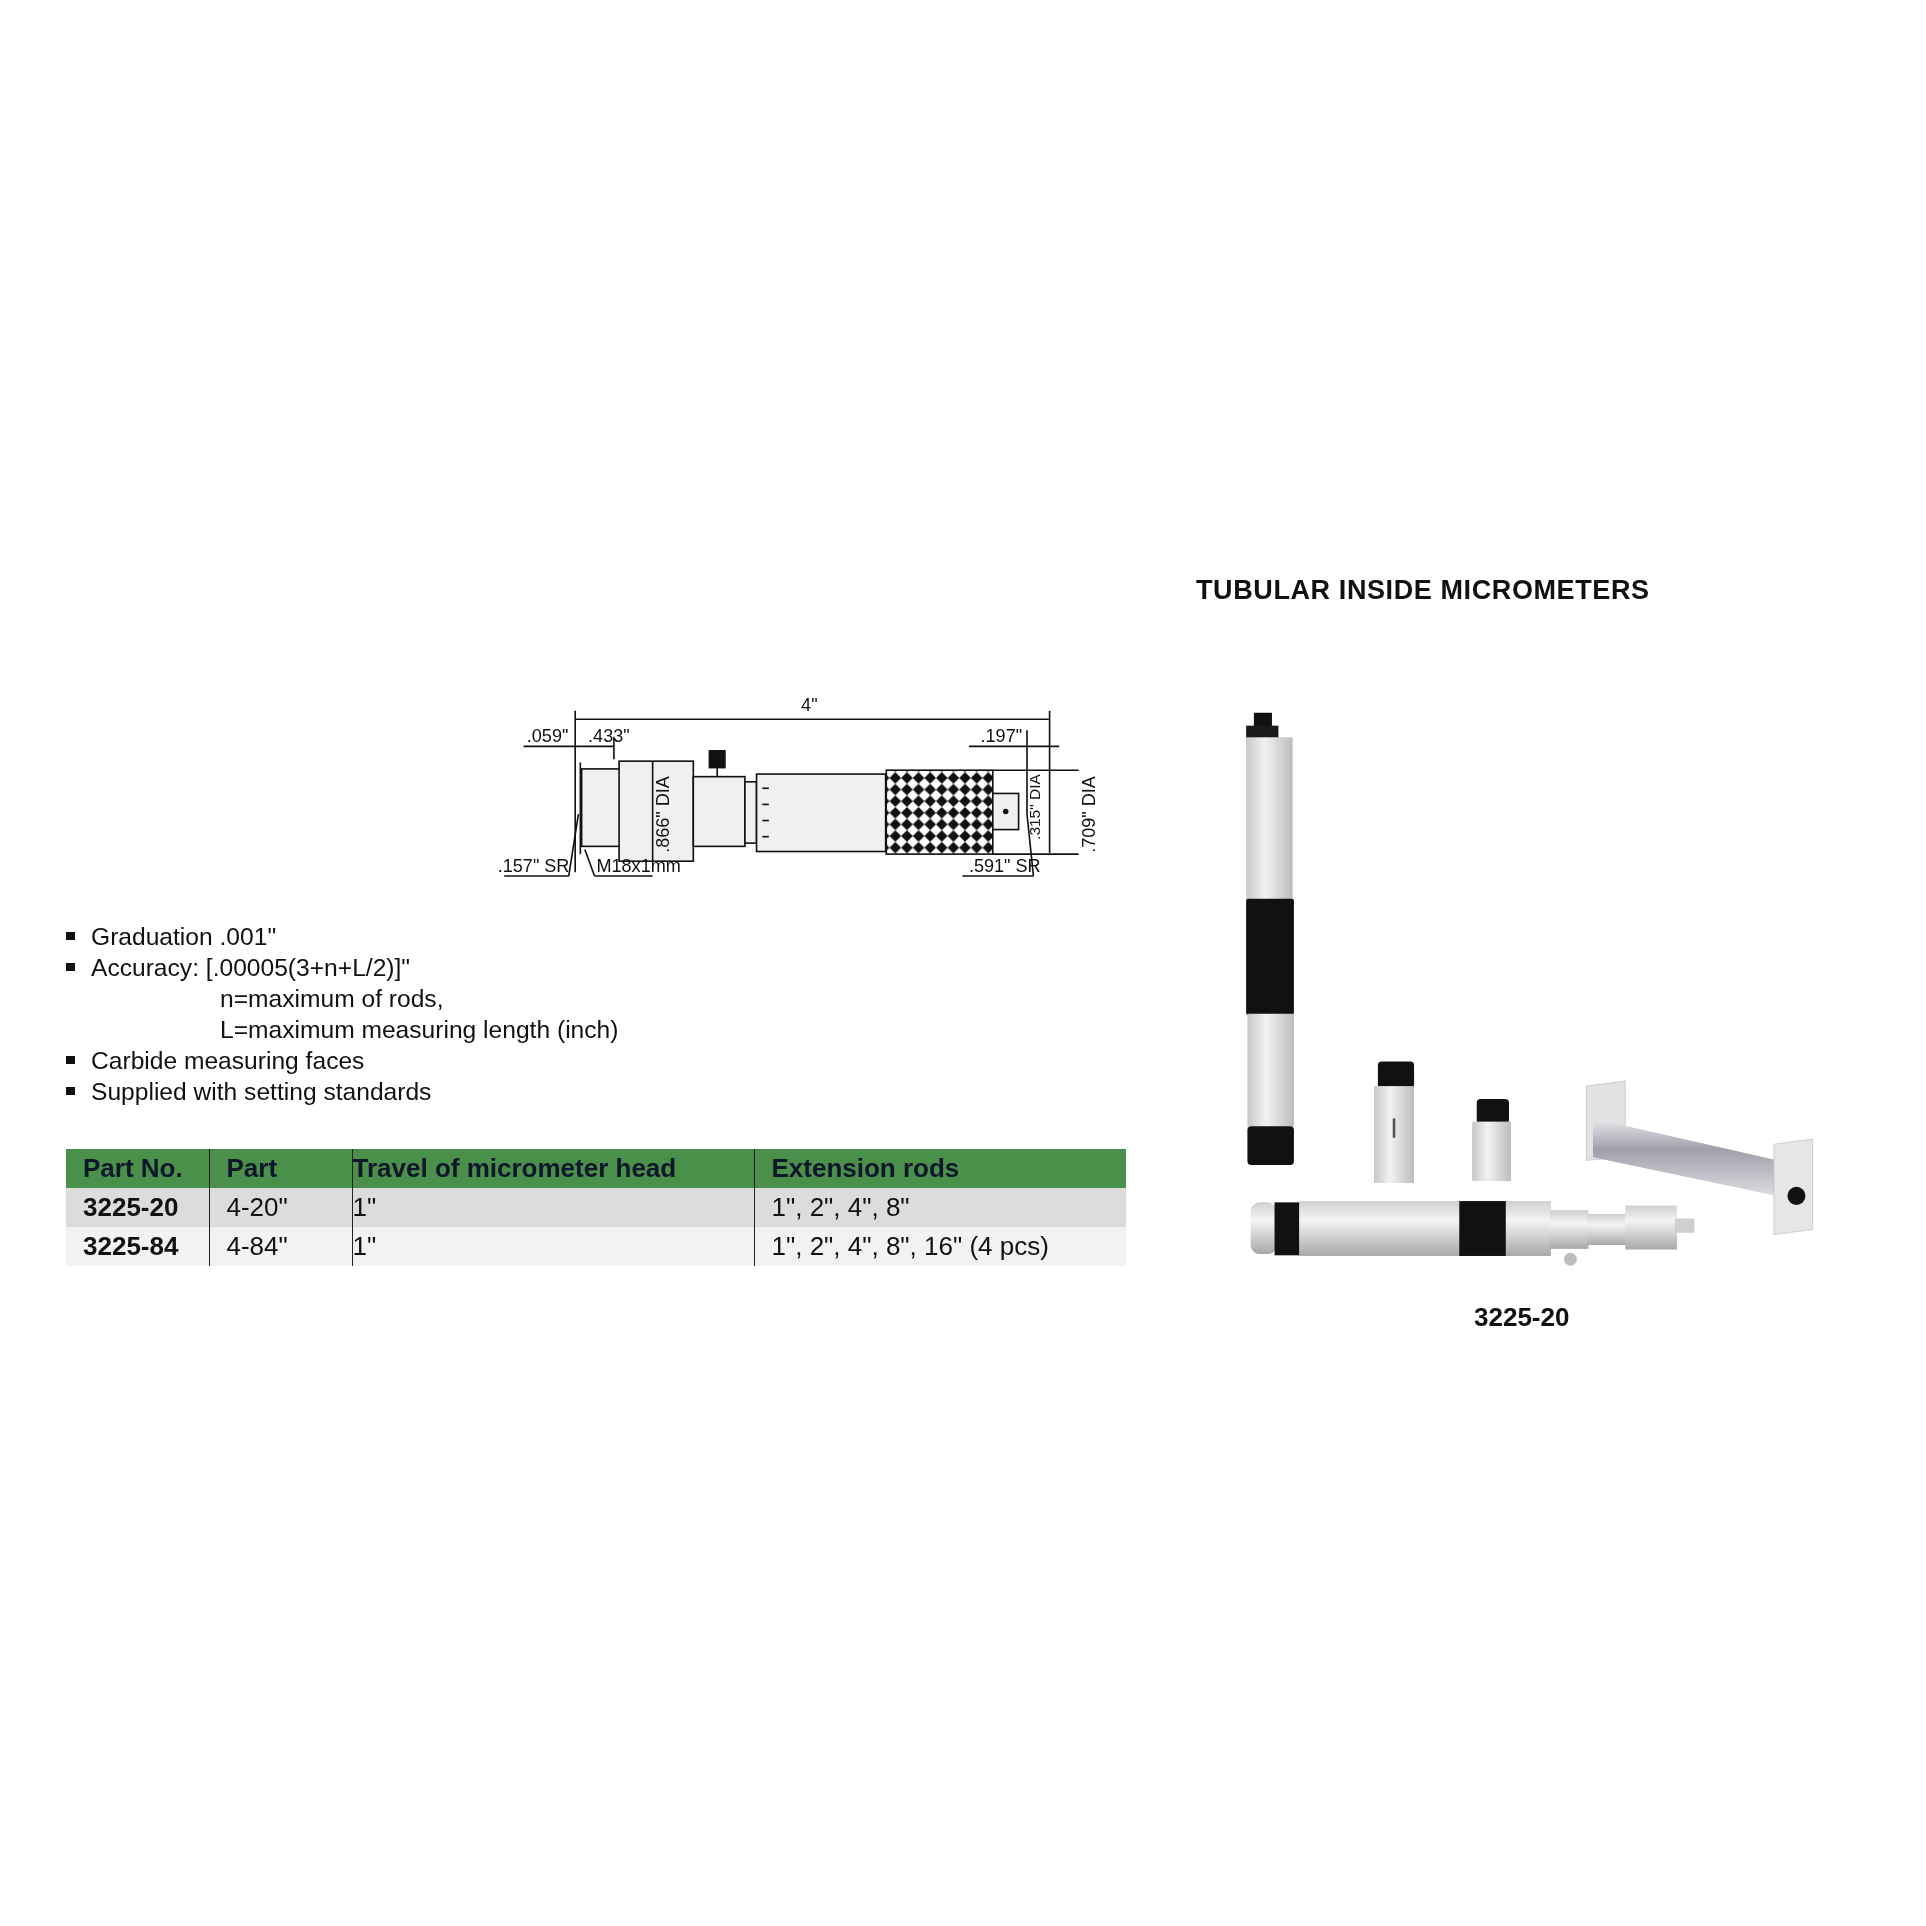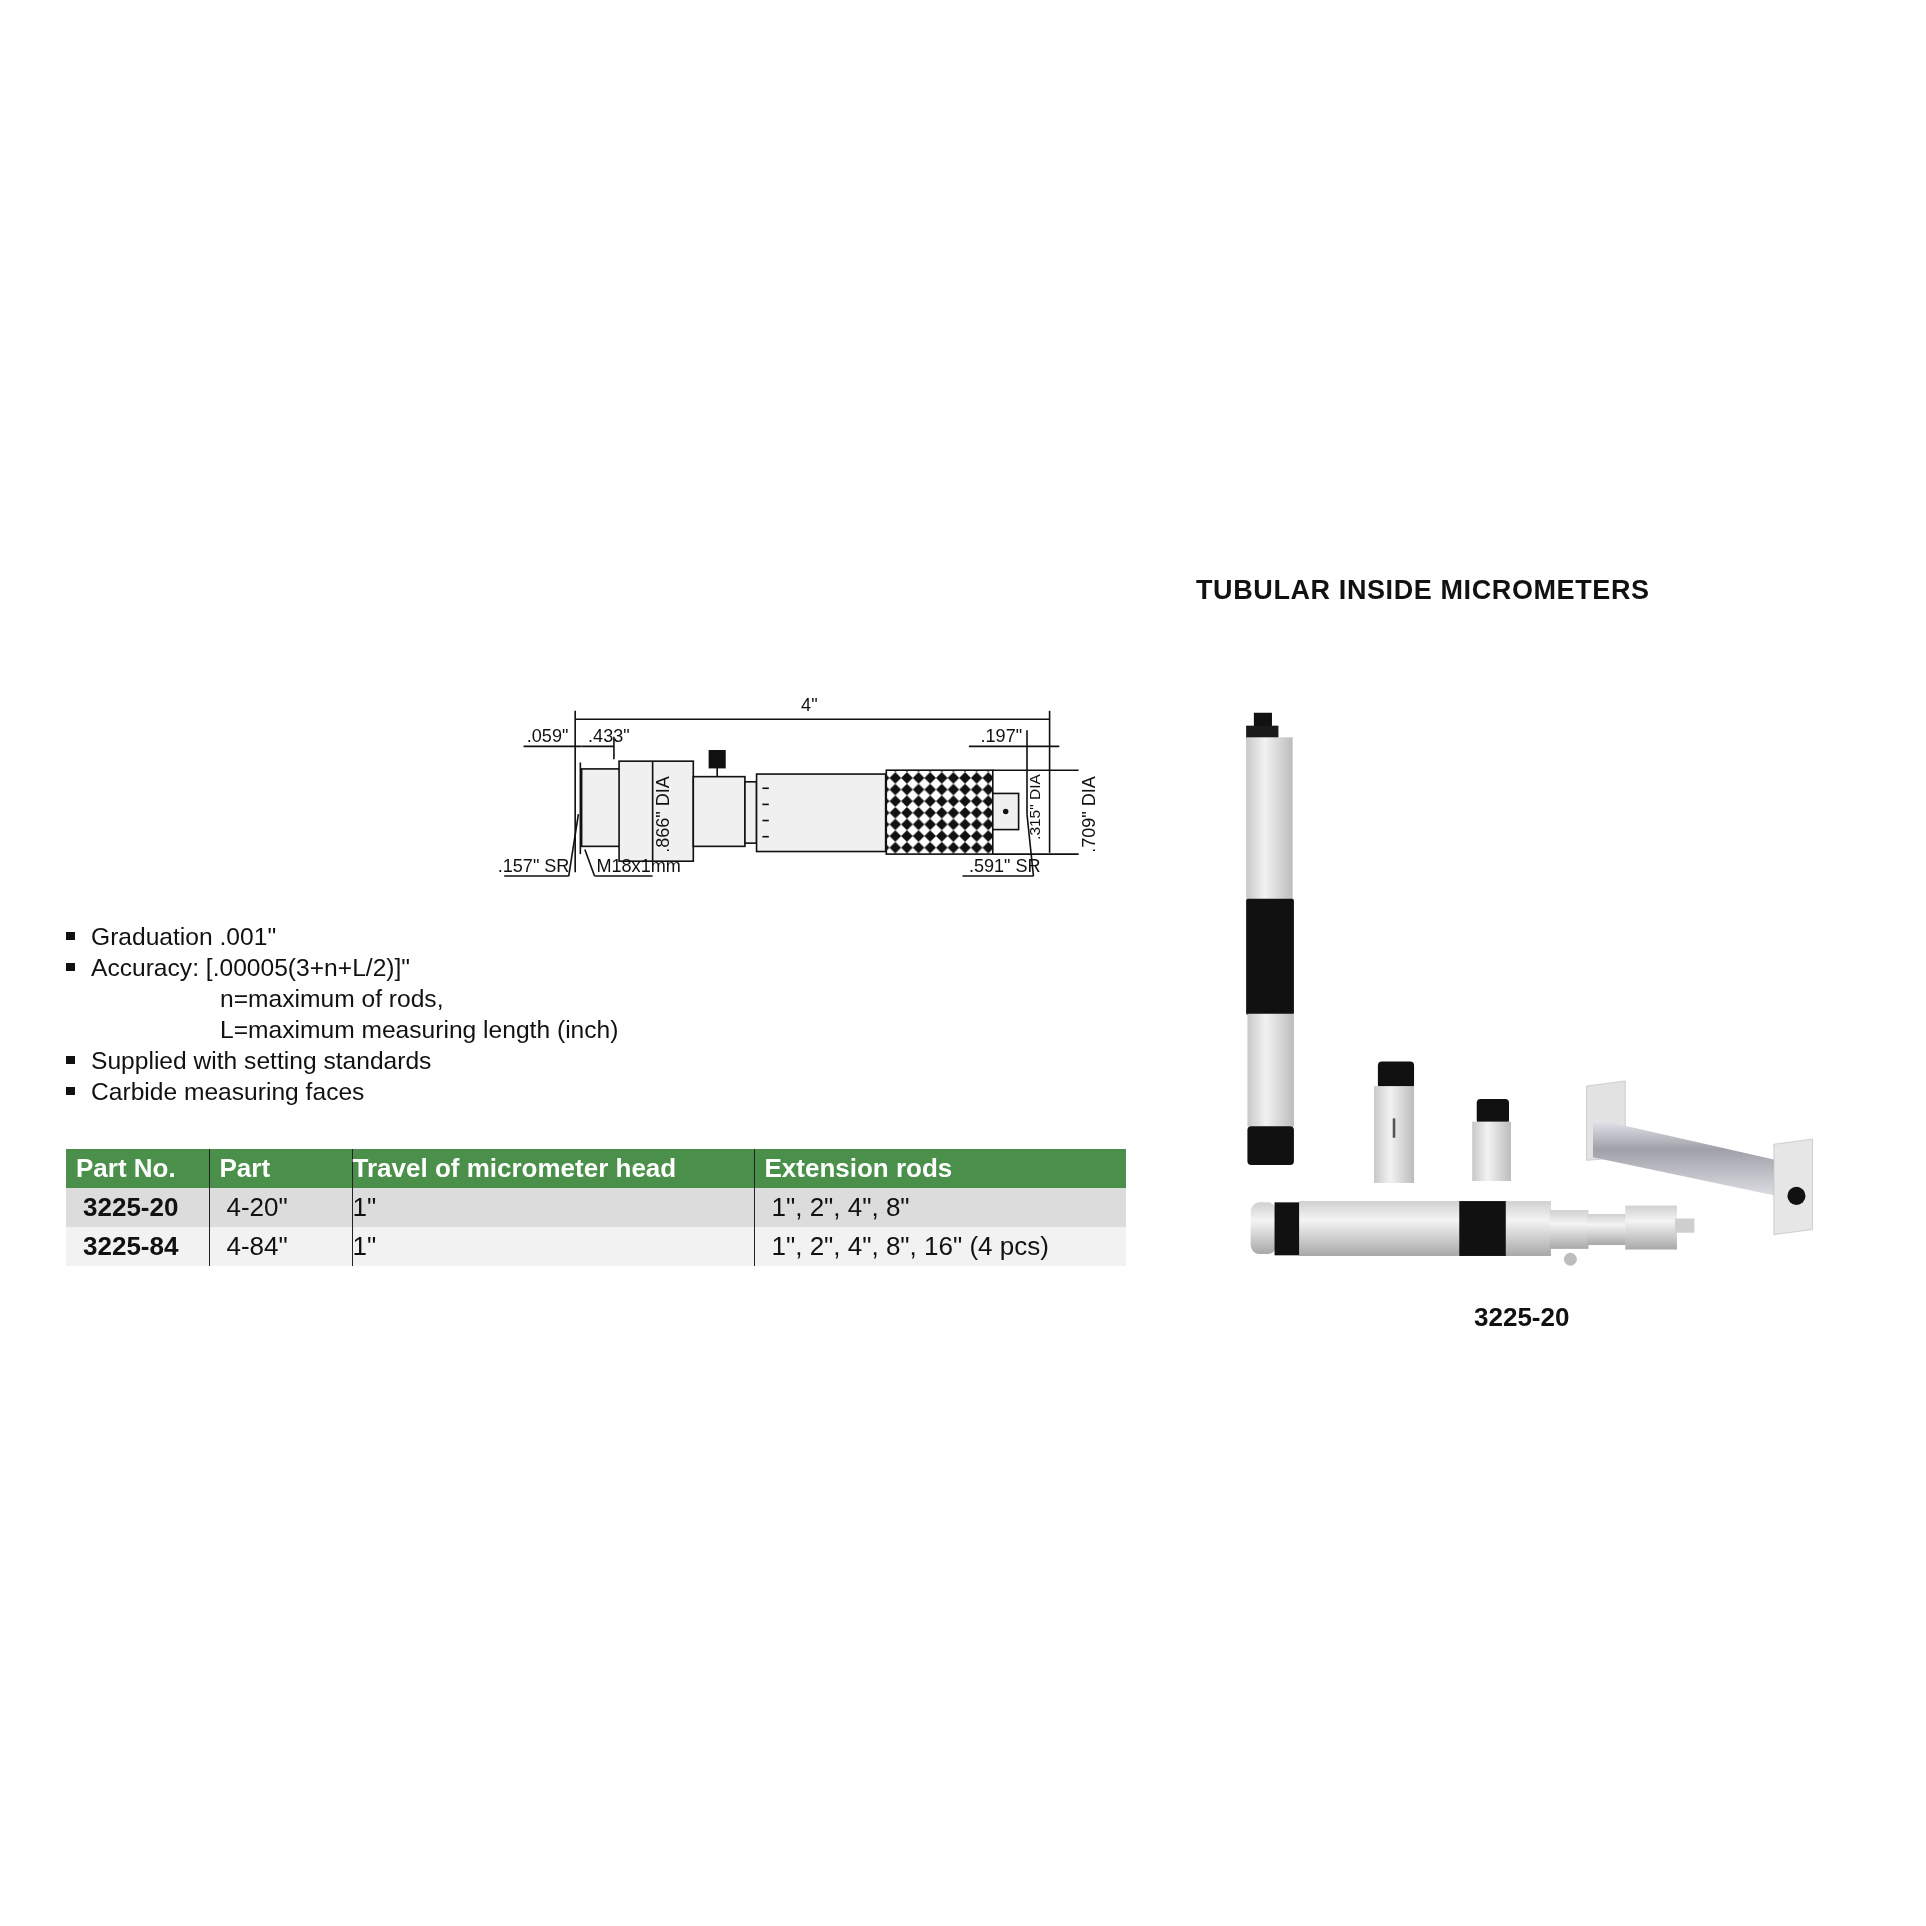--- a/index.html
+++ b/index.html
@@ -4,21 +4,21 @@
 <style>
   html,body{margin:0;padding:0;background:#ffffff;}
   body{width:1926px;height:1926px;position:relative;overflow:hidden;font-family:"Liberation Sans",sans-serif;color:#111;}
   .title{position:absolute;left:1196px;top:575px;font-size:27px;font-weight:bold;letter-spacing:0.6px;white-space:nowrap;}
   .diagram{position:absolute;left:465px;top:685px;width:698px;height:213px;}
   .features{position:absolute;left:65px;top:921px;font-size:24.6px;line-height:31px;}
   .feat{position:relative;padding-left:26px;white-space:nowrap;}
   .feat .bullet{position:absolute;left:1.3px;top:11px;width:8.4px;height:8.4px;background:#111;}
   .feat.sub{padding-left:155px;}
   table.spec{position:absolute;left:66px;top:1149px;border-collapse:collapse;width:1060px;font-size:26px;}
-  table.spec th{background:#4a8f4a;color:#ffffff;font-weight:bold;height:39px;text-align:left;padding:0 0 0 10px;}
+  table.spec th{background:#4a8f4a;color:#0f172a;font-weight:bold;height:39px;text-align:left;padding:0 0 0 17px;}
   table.spec td{height:39px;padding:0 0 0 17px;}
   table.spec tr:nth-child(odd) td{background:#f2f2f2;}
   table.spec tr:nth-child(even) td{background:#dcdcdc;}
   table.spec th + th, table.spec td + td{border-left:1.9px solid #222;}
   table.spec td.pn{font-weight:bold;}
   table.spec td.c, table.spec th.c{text-align:left;padding-left:0;margin-left:42px;}
   .photo{position:absolute;left:1228px;top:705px;width:646px;height:633px;}
   .caption{position:absolute;left:1474px;top:1302px;font-size:26px;font-weight:bold;}
 </style>
 </head>
@@ -88,22 +88,22 @@
     <text transform="translate(890 240) rotate(-90)" font-size="24">.315" DIA</text>
     <text transform="translate(975 260) rotate(-90)">.709" DIA</text>
   </g>
 </svg>
 
 <div class="features">
   <div class="feat"><span class="bullet"></span><span>Graduation .001"</span></div>
   <div class="feat"><span class="bullet"></span><span>Accuracy: [.00005(3+n+L/2)]"</span></div>
   <div class="feat sub"><span>n=maximum of rods,</span></div>
   <div class="feat sub"><span>L=maximum measuring length (inch)</span></div>
+  <div class="feat"><span class="bullet"></span><span>Carbide measuring faces</span></div>
   <div class="feat"><span class="bullet"></span><span>Supplied with setting standards</span></div>
-  <div class="feat"><span class="bullet"></span><span>Carbide measuring faces</span></div>
 </div>
 
 <table class="spec">
   <colgroup>
       <col style="width:143px">
       <col style="width:143px">
       <col style="width:402px">
       <col>
     </colgroup>
   <tbody>

